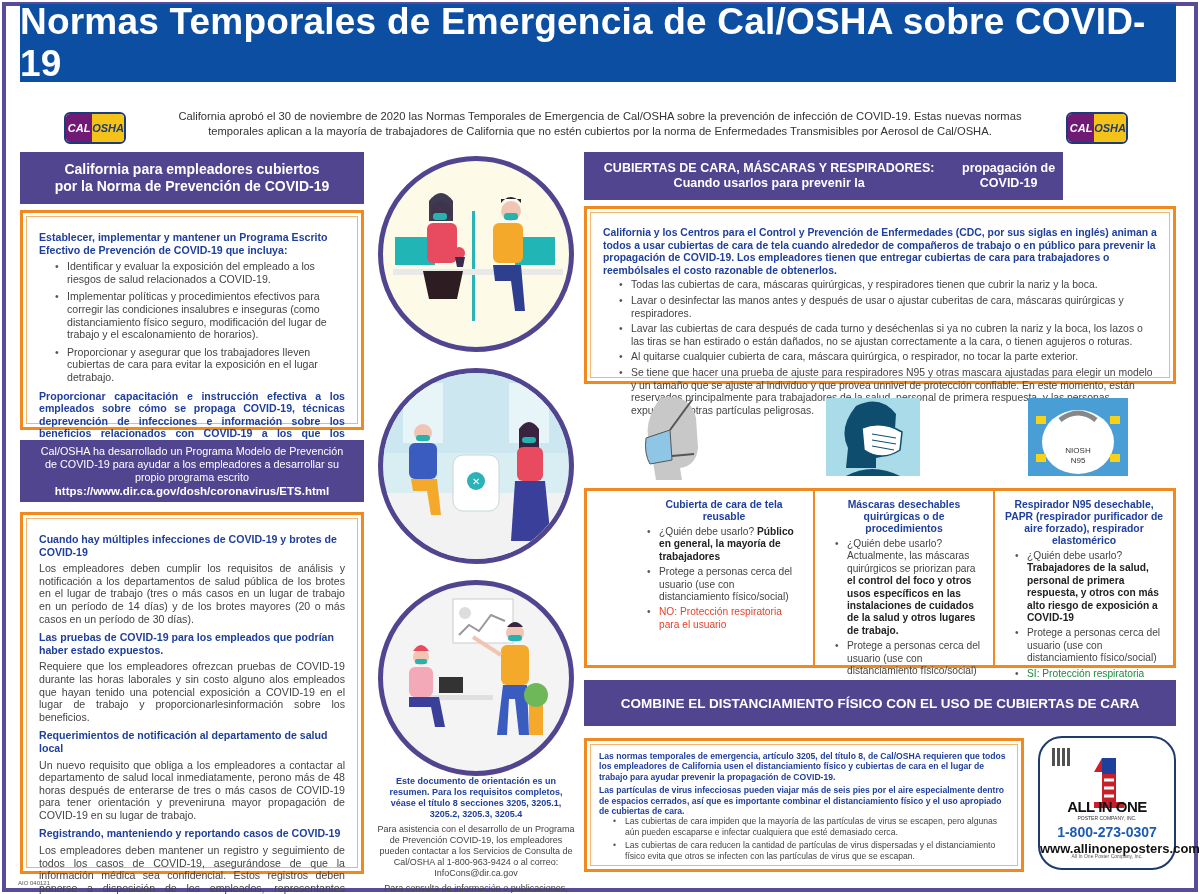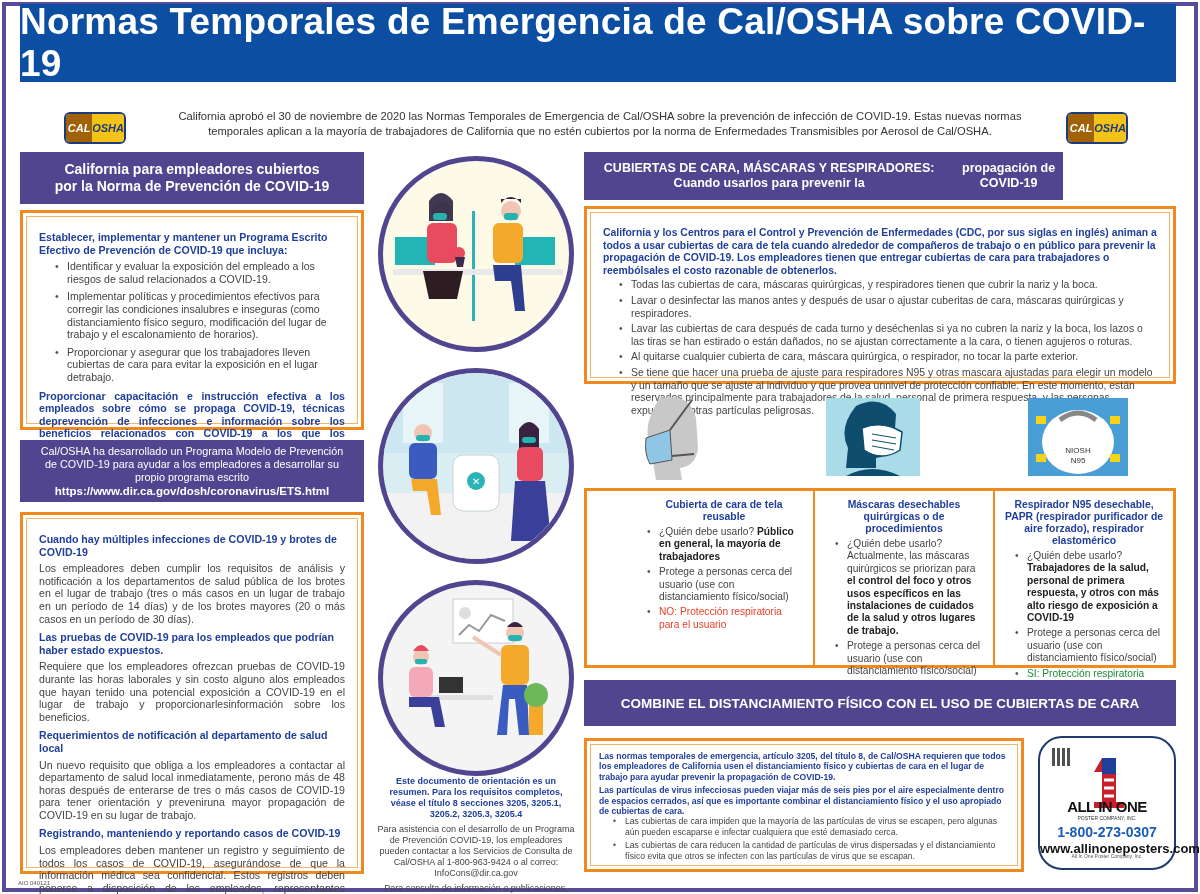--- a/index.html
+++ b/index.html
@@ -6,21 +6,21 @@
   html, body { width: 1200px; height: 894px; background: #fff; overflow: hidden; }
   body { font-family: "Liberation Sans", sans-serif; color: #333; position: relative; }
   .frame { position: absolute; left: 2px; top: 2px; width: 1196px; height: 890px; border: 4px solid #5a4a9a; background: #fff; }
   .abs { position: absolute; }
 
   .title-bar { left: 20px; top: 4px; width: 1156px; height: 78px; background: #0b4ea2; color: #fff; display: flex; align-items: center; justify-content: center; font-size: 37px; font-weight: bold; letter-spacing: 0.2px; }
 
   .intro { left: 160px; top: 109px; width: 880px; font-size: 11.2px; line-height: 15px; text-align: center; color: #333; }
 
   .logo { width: 62px; height: 32px; border-radius: 6px; border: 2px solid #1a3c7a; display: flex; overflow: hidden; font-weight: bold; font-size: 11px; font-style: italic; }
-  .logo .l { flex: 1; background: #a16207; color: #fff; display: flex; align-items: center; justify-content: center; }
+  .logo .l { flex: 1; background: #701a75; color: #fff; display: flex; align-items: center; justify-content: center; }
   .logo .r { flex: 1; background: #f5c218; color: #1a3c7a; display: flex; align-items: center; justify-content: center; }
 
   .purple-head { background: #524590; color: #fff; font-weight: bold; text-align: center; display: flex; align-items: center; justify-content: center; }
   .obox { border: 3px solid #f08a1e; background: #fff; padding: 3px; }
   .obox-inner { border: 1px solid #f7b56a; height: 100%; padding: 10px 16px; }
 
   .blue-b { color: #1f3f9c; font-weight: bold; }
   ul.bul { list-style: none; }
   ul.bul li { position: relative; padding-left: 14px; }
   ul.bul li::before { content: "•"; position: absolute; left: 2px; top: 0; color: #555; }

